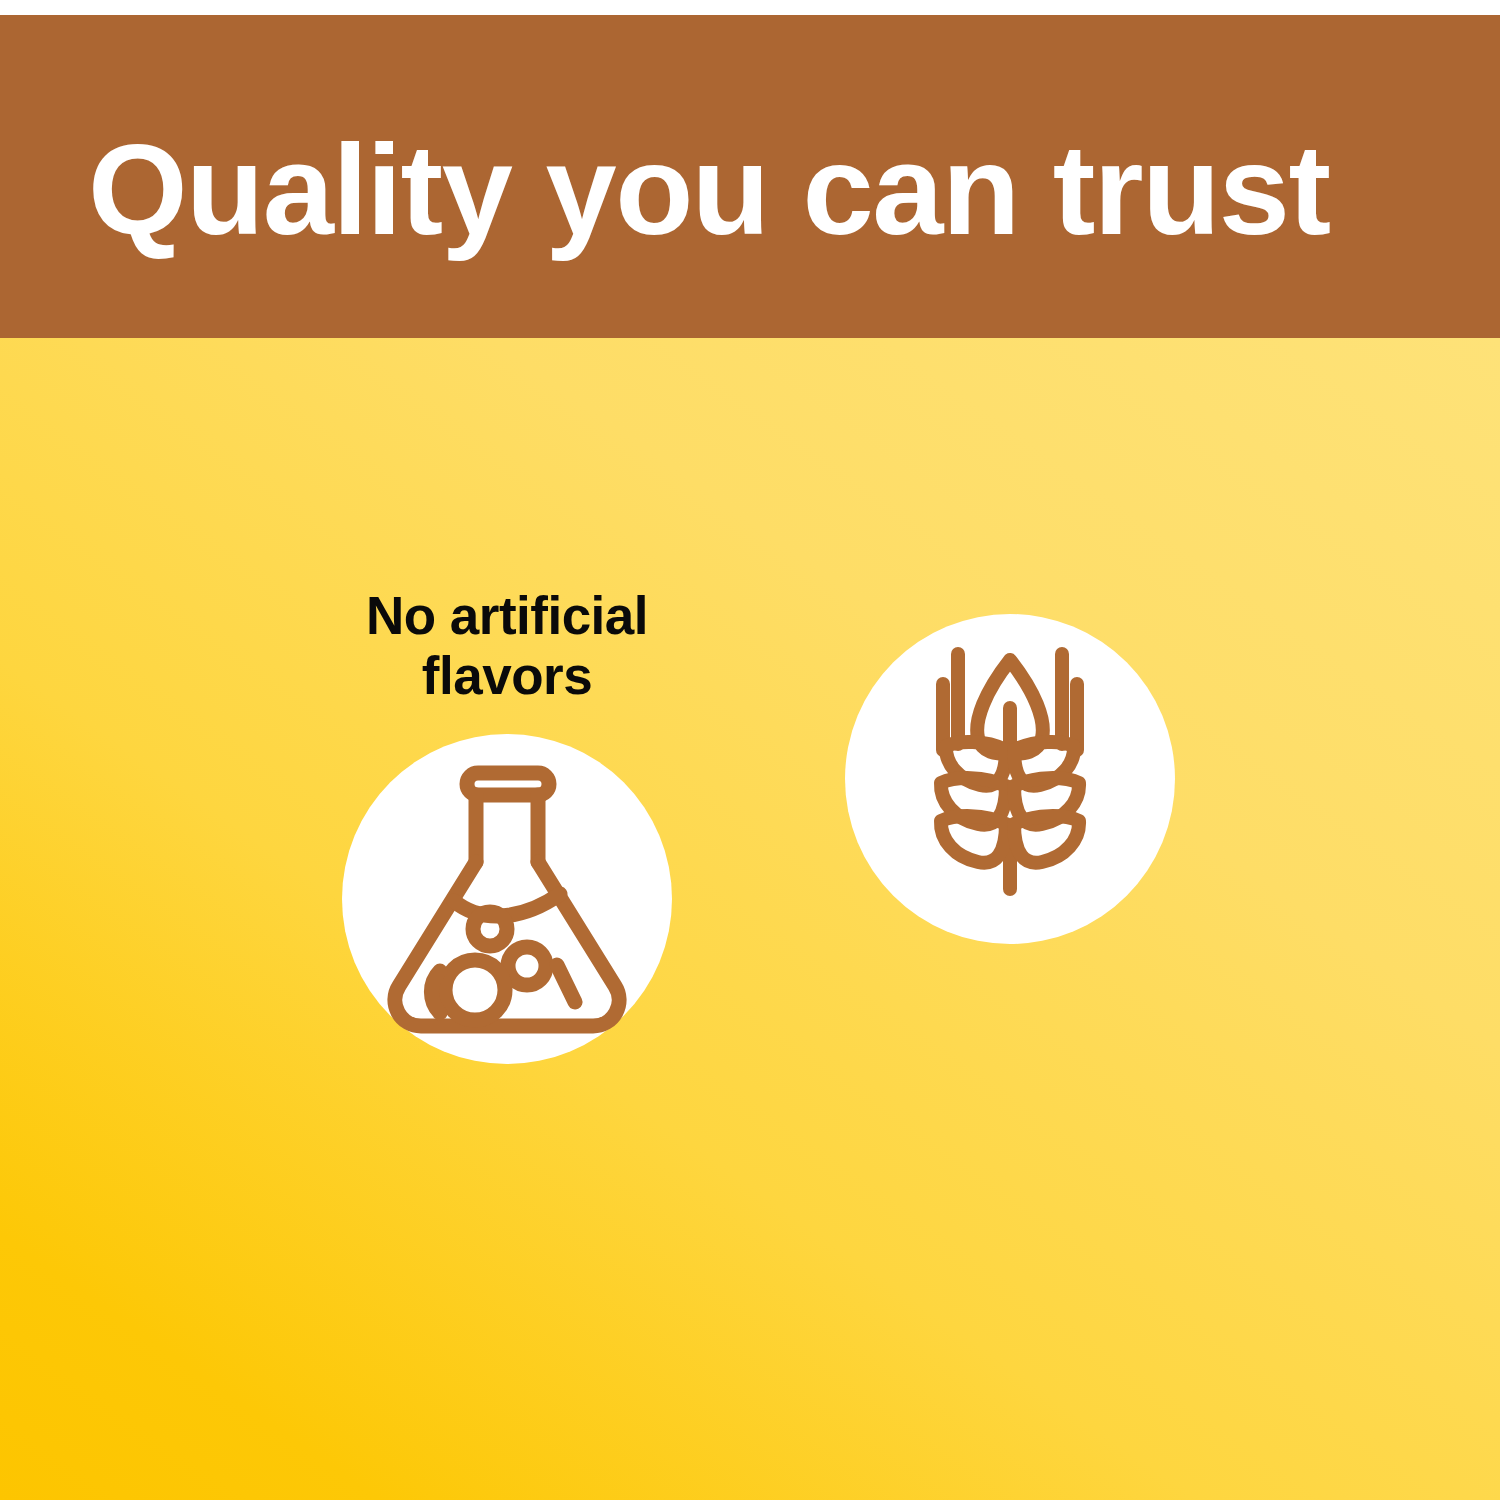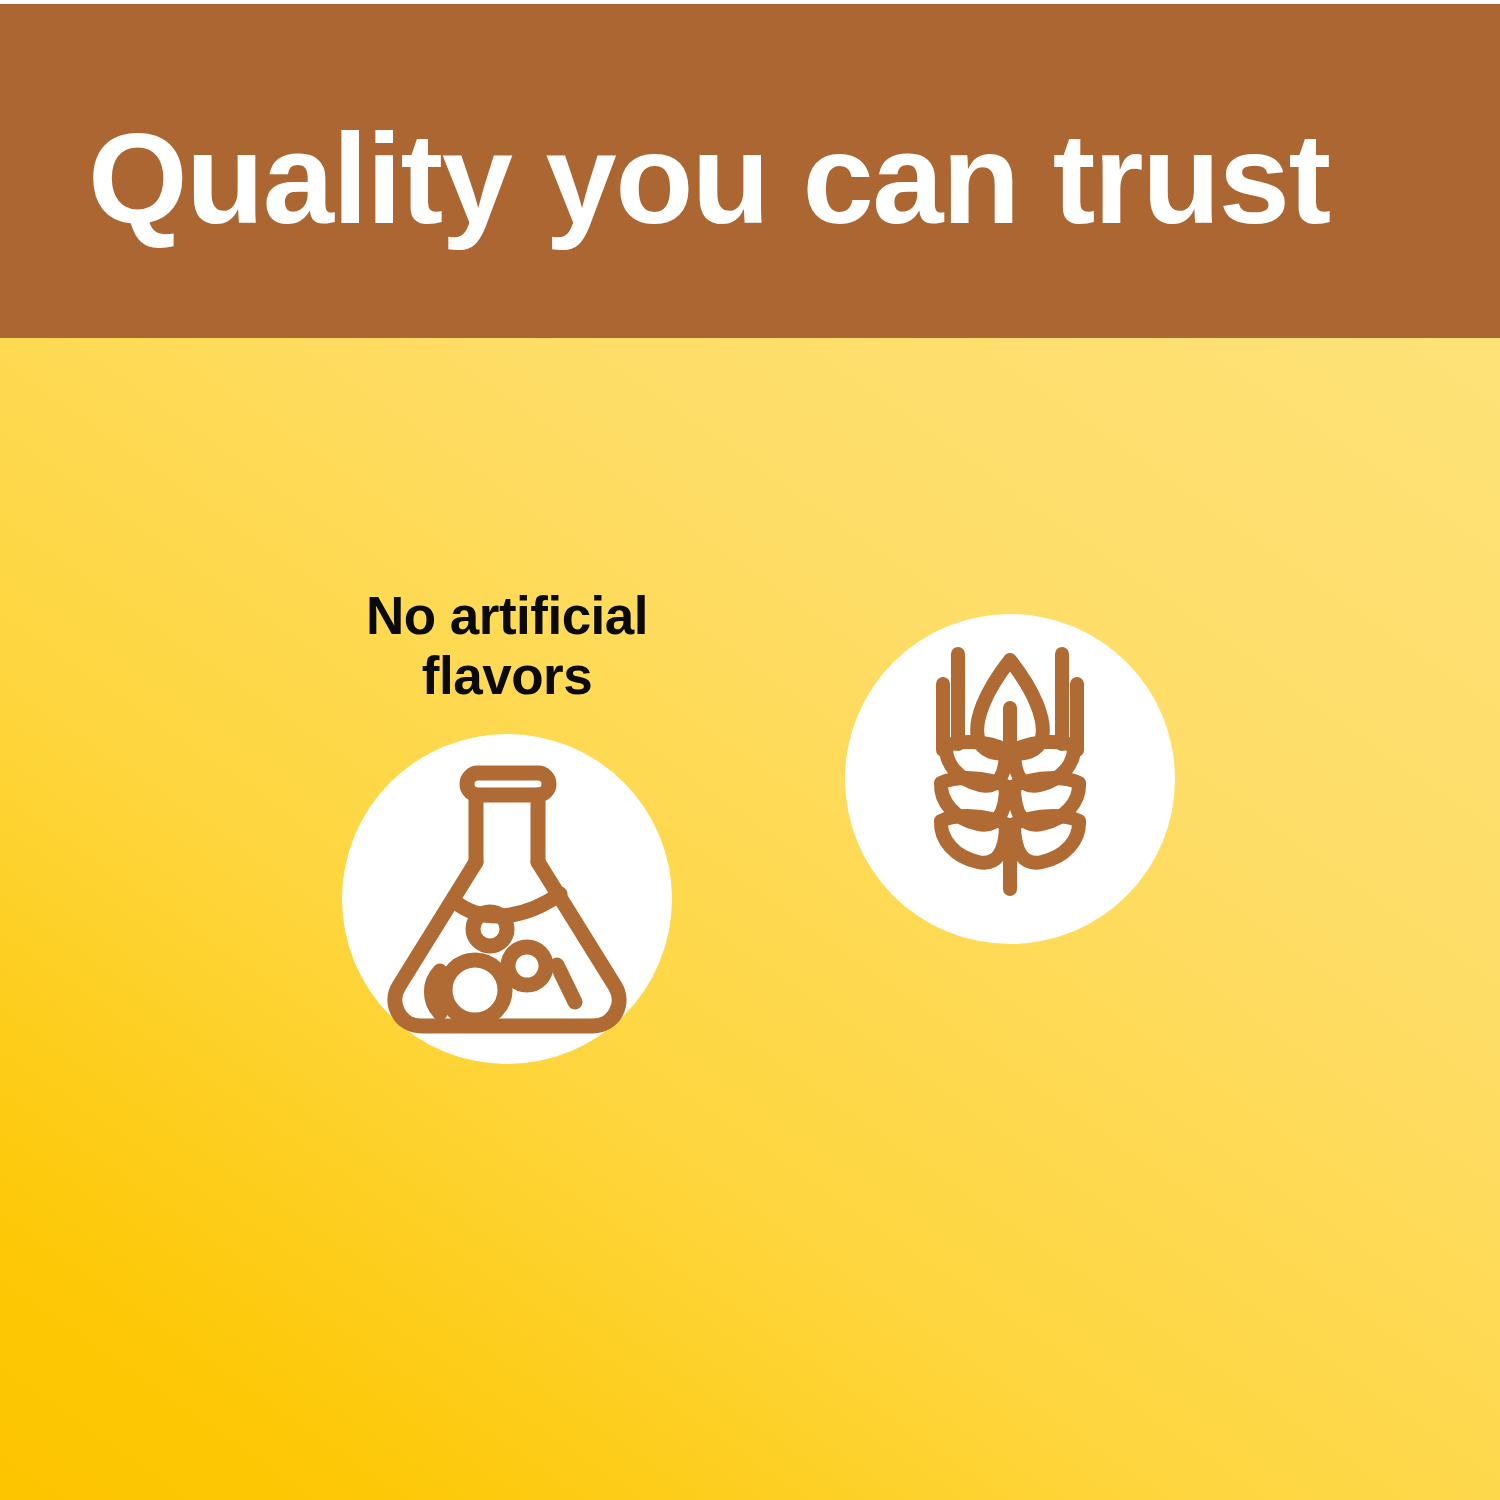--- a/index.html
+++ b/index.html
@@ -19,21 +19,21 @@
     position: relative;
     width: 1500px;
     height: 1500px;
     overflow: hidden;
   }
 
   
   .header-band {
     position: absolute;
     left: 0;
-    top: 4px;
+    top: 15px;
     width: 1500px;
     height: 338px;
     background: #ac6632;
     box-sizing: border-box;
   }
 
   .header-title {
     position: absolute;
     left: 88px;
     top: 108px;

